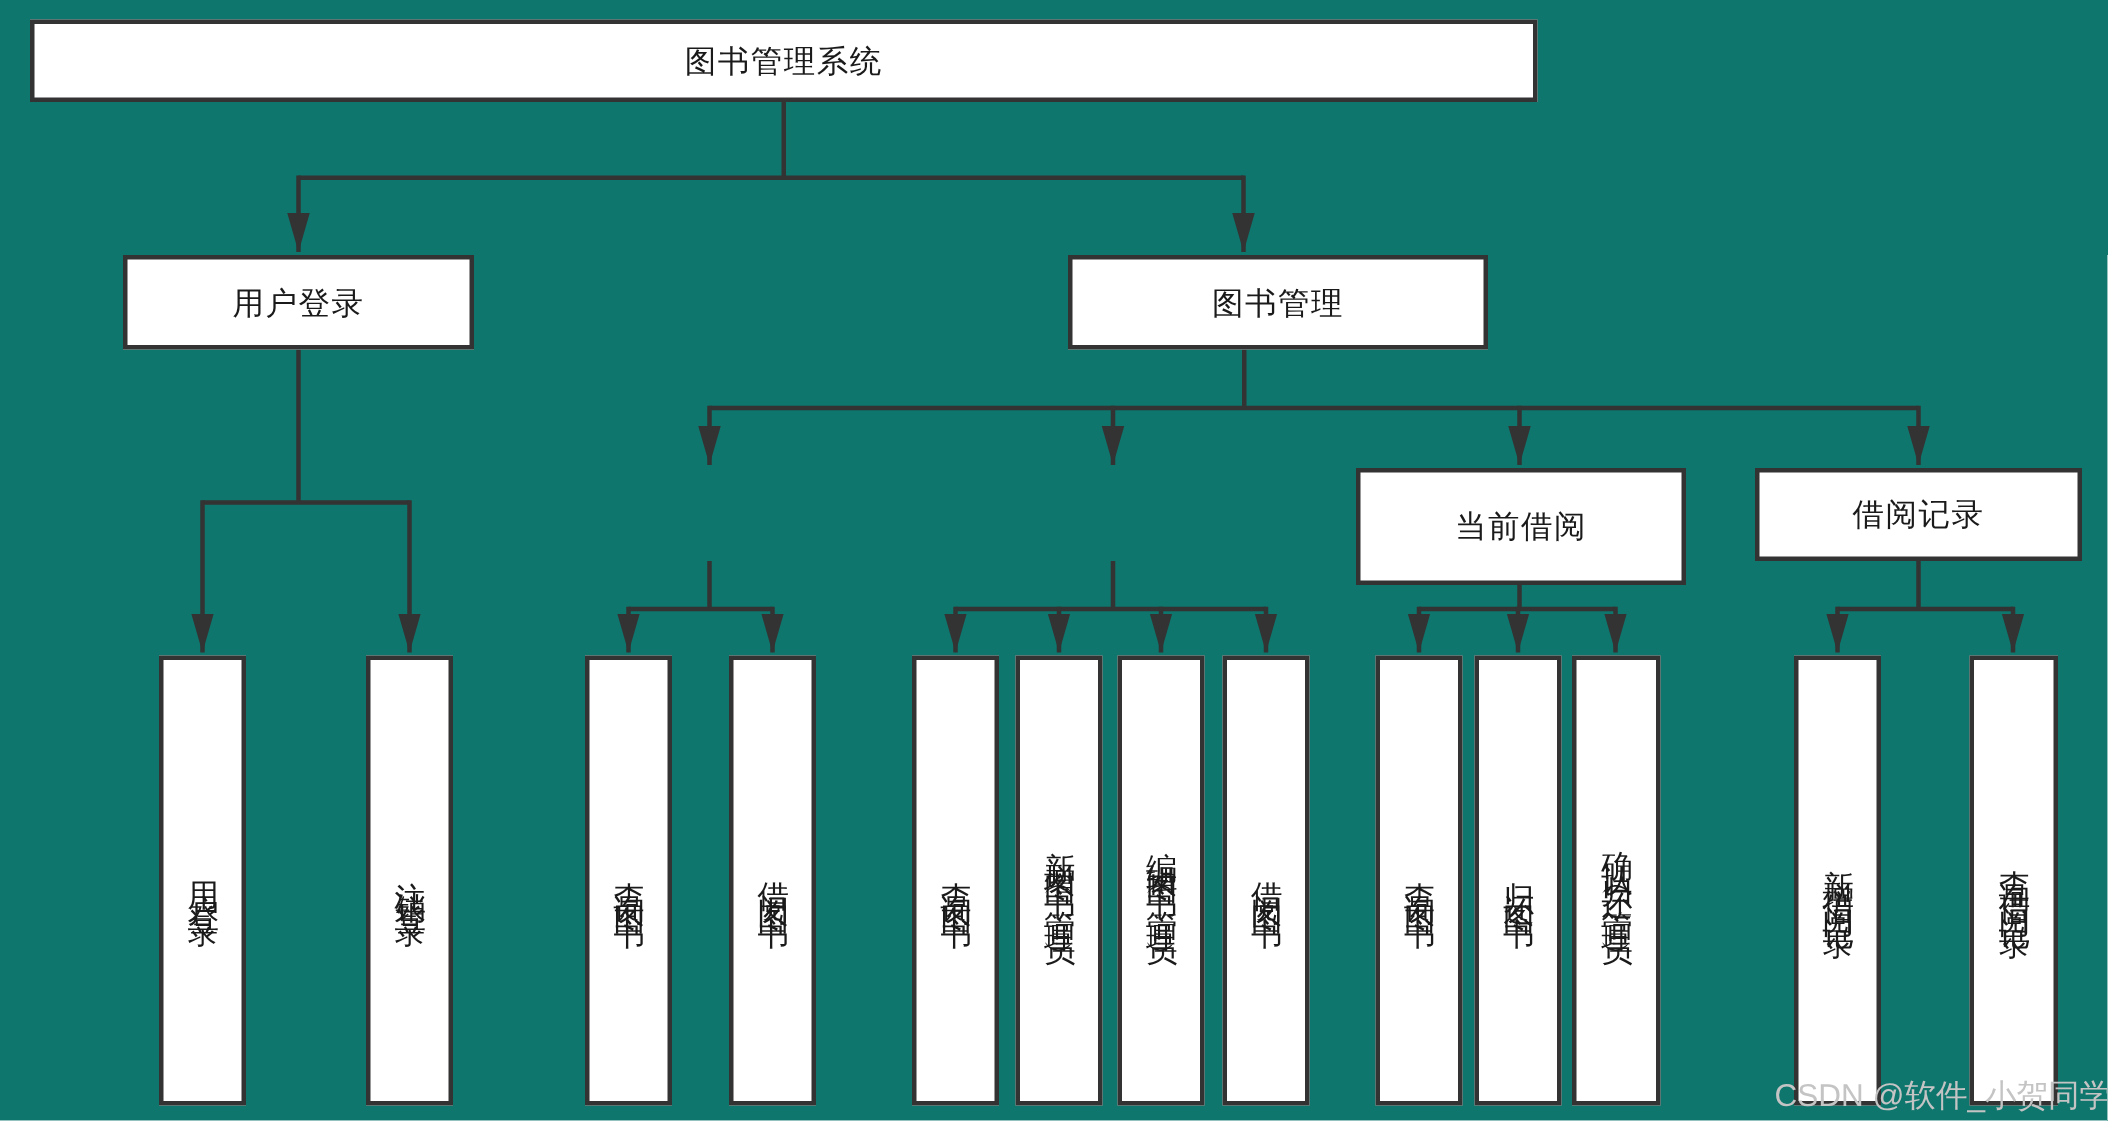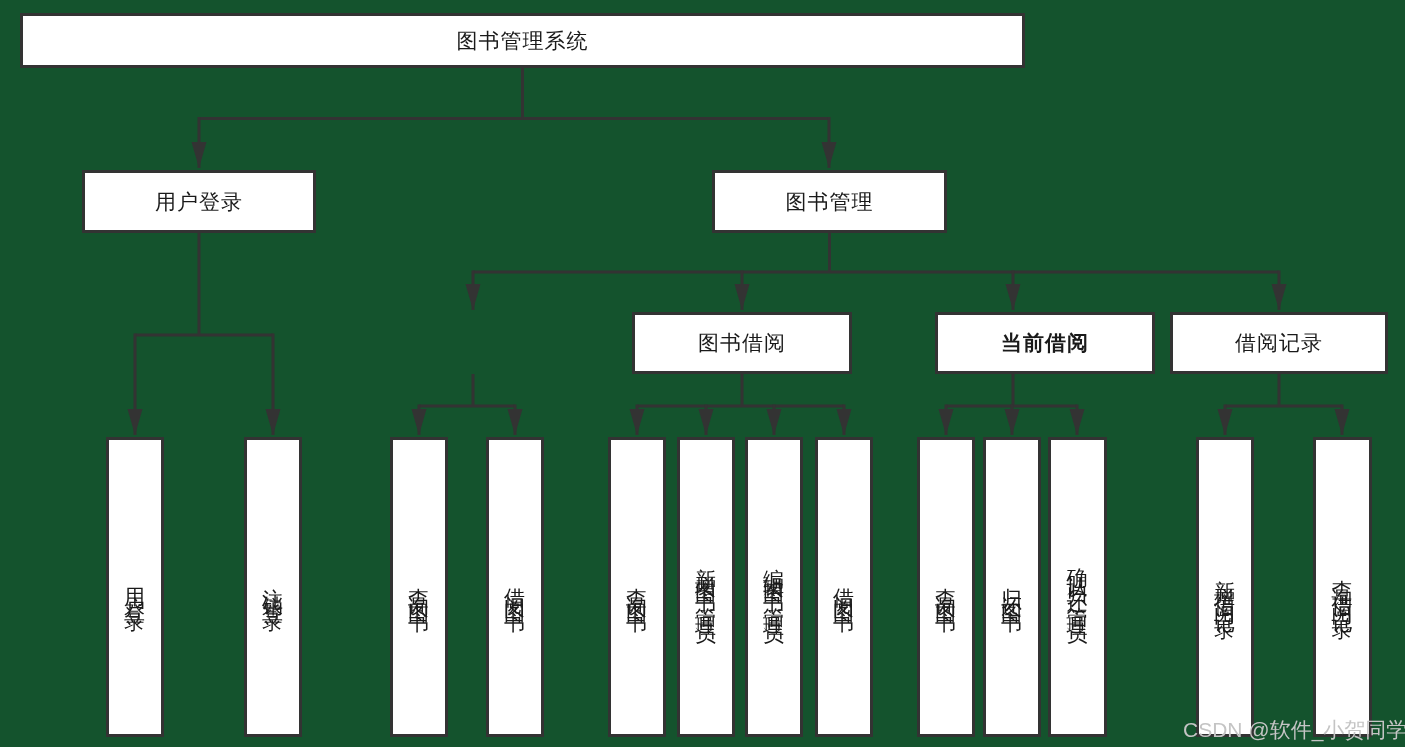--- a/index.html
+++ b/index.html
@@ -5,21 +5,21 @@
   html, body {
     margin: 0;
     padding: 0;
     background: #ffffff;
     font-family: "Liberation Sans", "DejaVu Sans", sans-serif;
   }
   #canvas {
     position: relative;
     width: 1405px;
     height: 747px;
-    background: #14532d;
+    background: #0f766e;
     overflow: hidden;
   }
   #connectors {
     position: absolute;
     left: 0; top: 0;
     width: 1405px;
     height: 747px;
   }
   .box {
     position: absolute;
@@ -99,28 +99,25 @@
     <line x1="1342" y1="404.5" x2="1342" y2="435" stroke="#333333" stroke-width="3" marker-end="url(#ah)"></line>
   </svg>
 
   <div class="box" style="left:20px; top:13px; width:1005px; height:55px;">
     <span class="h-label">图书管理系统</span>
   </div>
 
   <div class="box" style="left:82px; top:170px; width:234px; height:63px;">
     <span class="h-label">用户登录</span>
   </div>
-  <div class="box" style="left:712px; top:170px; width:235px; height:63px;">
+  <div class="box" style="left:712px; top:170px; width:280px; height:63px;">
     <span class="h-label">图书管理</span>
   </div>
 
-  <div class="box" style="left:632px; top:312px; width:220px; height:62px;">
-    <span class="h-label">图书借阅</span>
-  </div>
-  <div class="box" style="left:935px; top:312px; width:220px; height:62px;font-weight:bold;">
+  <div class="box" style="left:904px; top:312px; width:220px; height:78px;">
     <span class="h-label">当前借阅</span>
   </div>
   <div class="box" style="left:1170px; top:312px; width:218px; height:62px;">
     <span class="h-label">借阅记录</span>
   </div>
 
   <div class="box" style="left:106px; top:437px; width:58px; height:300px;">
     <span class="v-label">用户登录</span>
   </div>
   <div class="box" style="left:244px; top:437px; width:58px; height:300px;">

